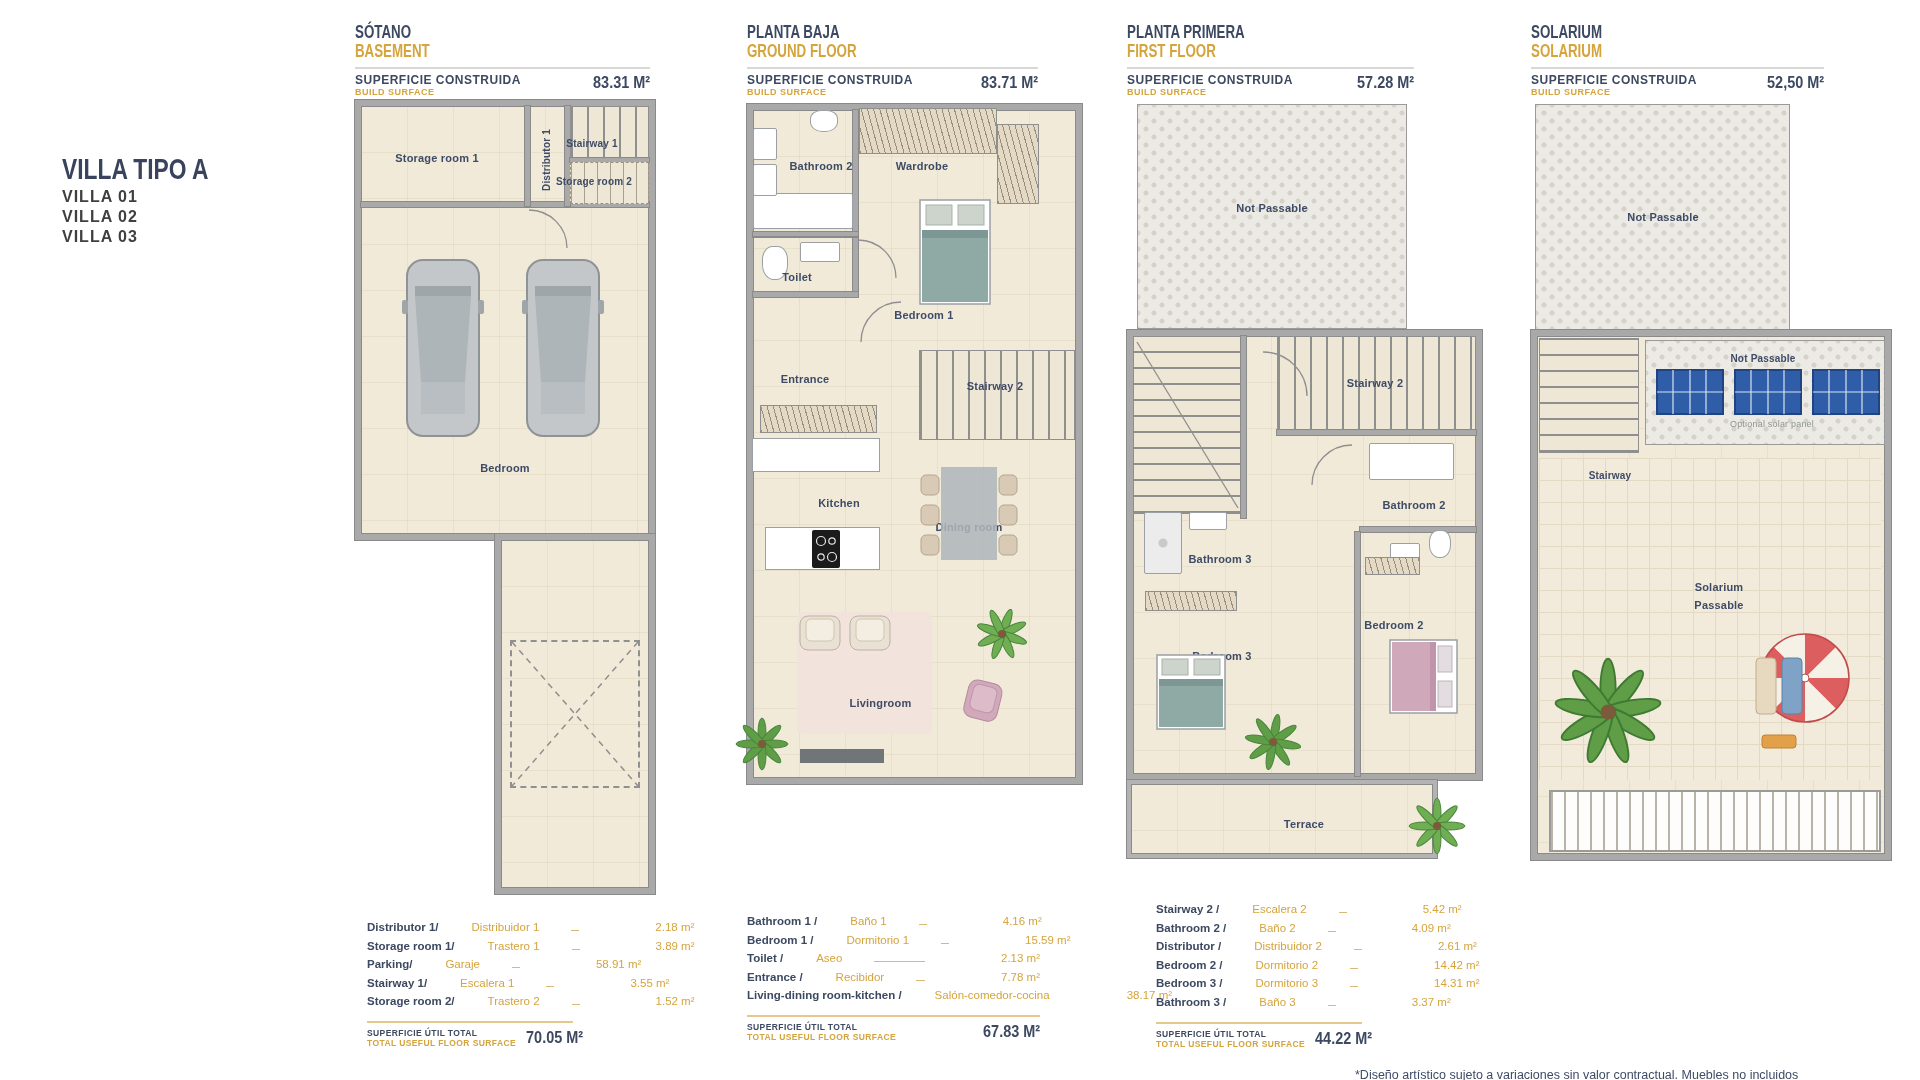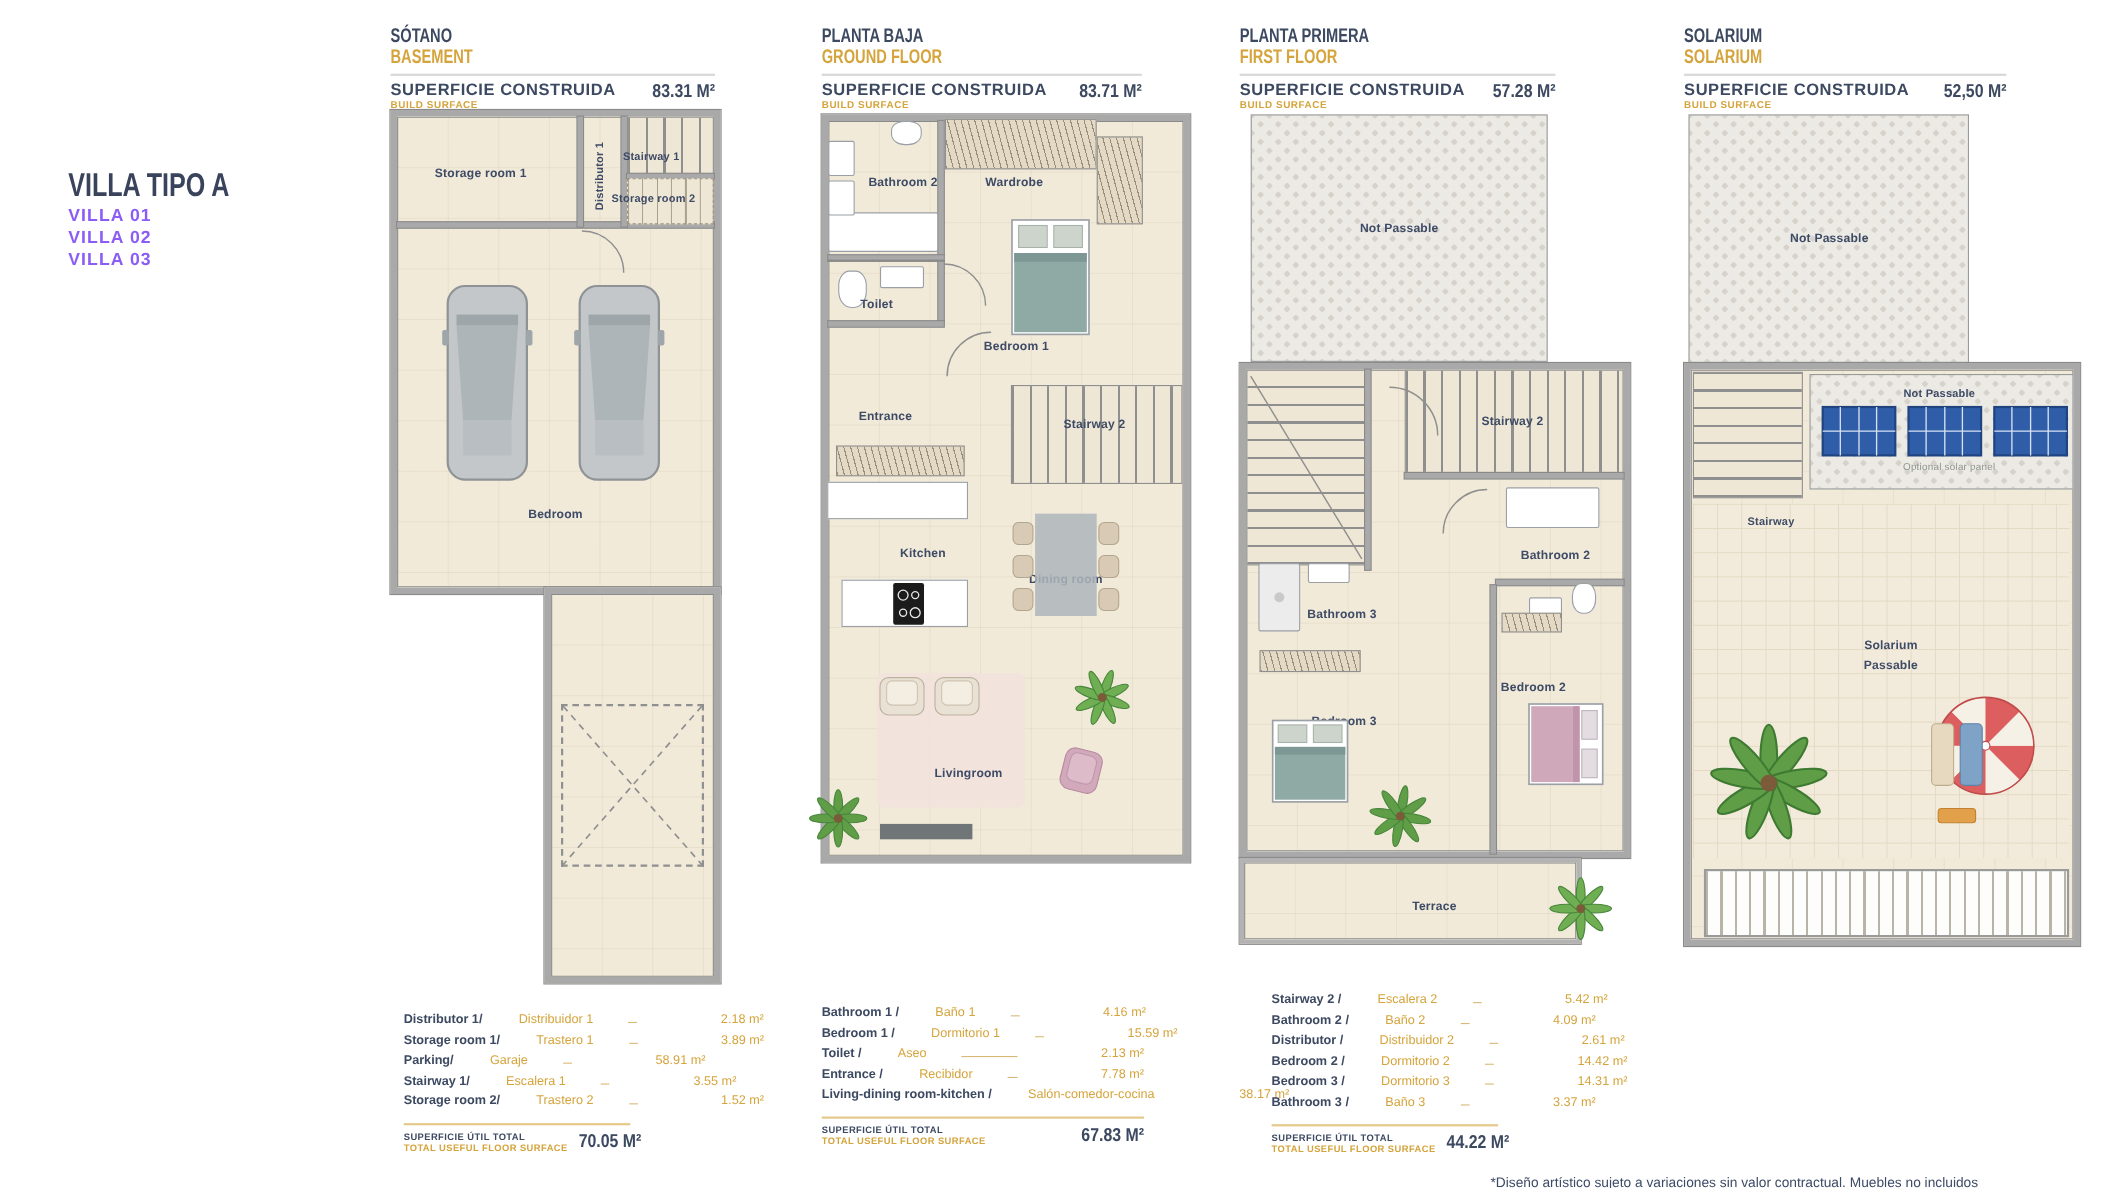--- a/index.html
+++ b/index.html
@@ -47,38 +47,38 @@
   .room-label{position:absolute;transform:translate(-50%,-50%);color:#3e4b66;
               font-weight:bold;font-size:11px;letter-spacing:.2px;white-space:nowrap;}
   .room-label.vert{transform:translate(-50%,-50%) rotate(-90deg);}
   .room-label.gray{color:#8f958f;font-weight:normal;font-size:9px;}
   
   .plan-header{position:absolute;}
   .ph-es{font-weight:bold;font-size:18px;color:#3c4961;transform:scaleX(.74);transform-origin:left;white-space:nowrap;}
   .ph-en{font-weight:bold;font-size:18px;color:#d5a43c;margin-top:-2px;transform:scaleX(.74);transform-origin:left;white-space:nowrap;}
   .ph-rule{height:2px;background:#d8d8d8;margin:5px 0 4px;}
   .ph-row{display:flex;justify-content:space-between;align-items:flex-start;}
-  .ph-l-es{font-weight:bold;font-size:15px;color:#3c4961;letter-spacing:.5px;white-space:nowrap;}
+  .ph-l-es{font-weight:bold;font-size:12px;color:#3c4961;letter-spacing:.5px;white-space:nowrap;}
   .ph-l-en{font-weight:bold;font-size:9px;color:#d5a43c;letter-spacing:.5px;white-space:nowrap;}
   .ph-value{font-weight:bold;font-size:17px;color:#3c4961;transform:scaleX(.85);transform-origin:right;white-space:nowrap;}
   
   .plan-list{position:absolute;}
   .pl-row{display:flex;align-items:baseline;font-size:11.5px;height:18.6px;gap:29px;}
   .pl-en{font-weight:bold;color:#3c4961;margin-right:4px;white-space:nowrap;}
   .pl-es{color:#d5a43c;white-space:nowrap;}
   .pl-leader{flex:1;border-bottom:1px solid #d9b878;margin:0 3px 3px;min-width:8px;}
   .pl-val{color:#d5a43c;white-space:nowrap;padding-left:44px;}
   .pl-rule{height:2px;background:#e4c98a;margin:7px 0 5px;}
   .pl-total{display:flex;justify-content:space-between;align-items:flex-end;}
   .pl-t-es{font-weight:bold;font-size:8.5px;color:#3c4961;letter-spacing:.4px;white-space:nowrap;}
   .pl-t-en{font-weight:bold;font-size:8.5px;color:#d5a43c;letter-spacing:.4px;white-space:nowrap;}
   .pl-t-val{font-weight:bold;font-size:17px;color:#3c4961;transform:scaleX(.85);transform-origin:right;white-space:nowrap;}
   
   .brand-title{font-weight:bold;font-size:30px;color:#39445c;transform:scaleX(.76);transform-origin:left;white-space:nowrap;}
-  .brand-villa{font-weight:bold;font-size:16px;color:#8b5cf6;letter-spacing:1px;margin-top:2px;}
+  .brand-villa{font-weight:bold;font-size:16px;color:#404040;letter-spacing:1px;margin-top:2px;}
   .disclaimer{position:absolute;font-size:12.5px;color:#3e4b66;white-space:nowrap;}
   svg.overlay{position:absolute;left:0;top:0;pointer-events:none;}
 </style>
 </head>
 <body>
 
 <div id="stage">
 
   <div class="abs" style="left:62px;top:152px;">
     <div class="brand-title">VILLA TIPO A</div>

